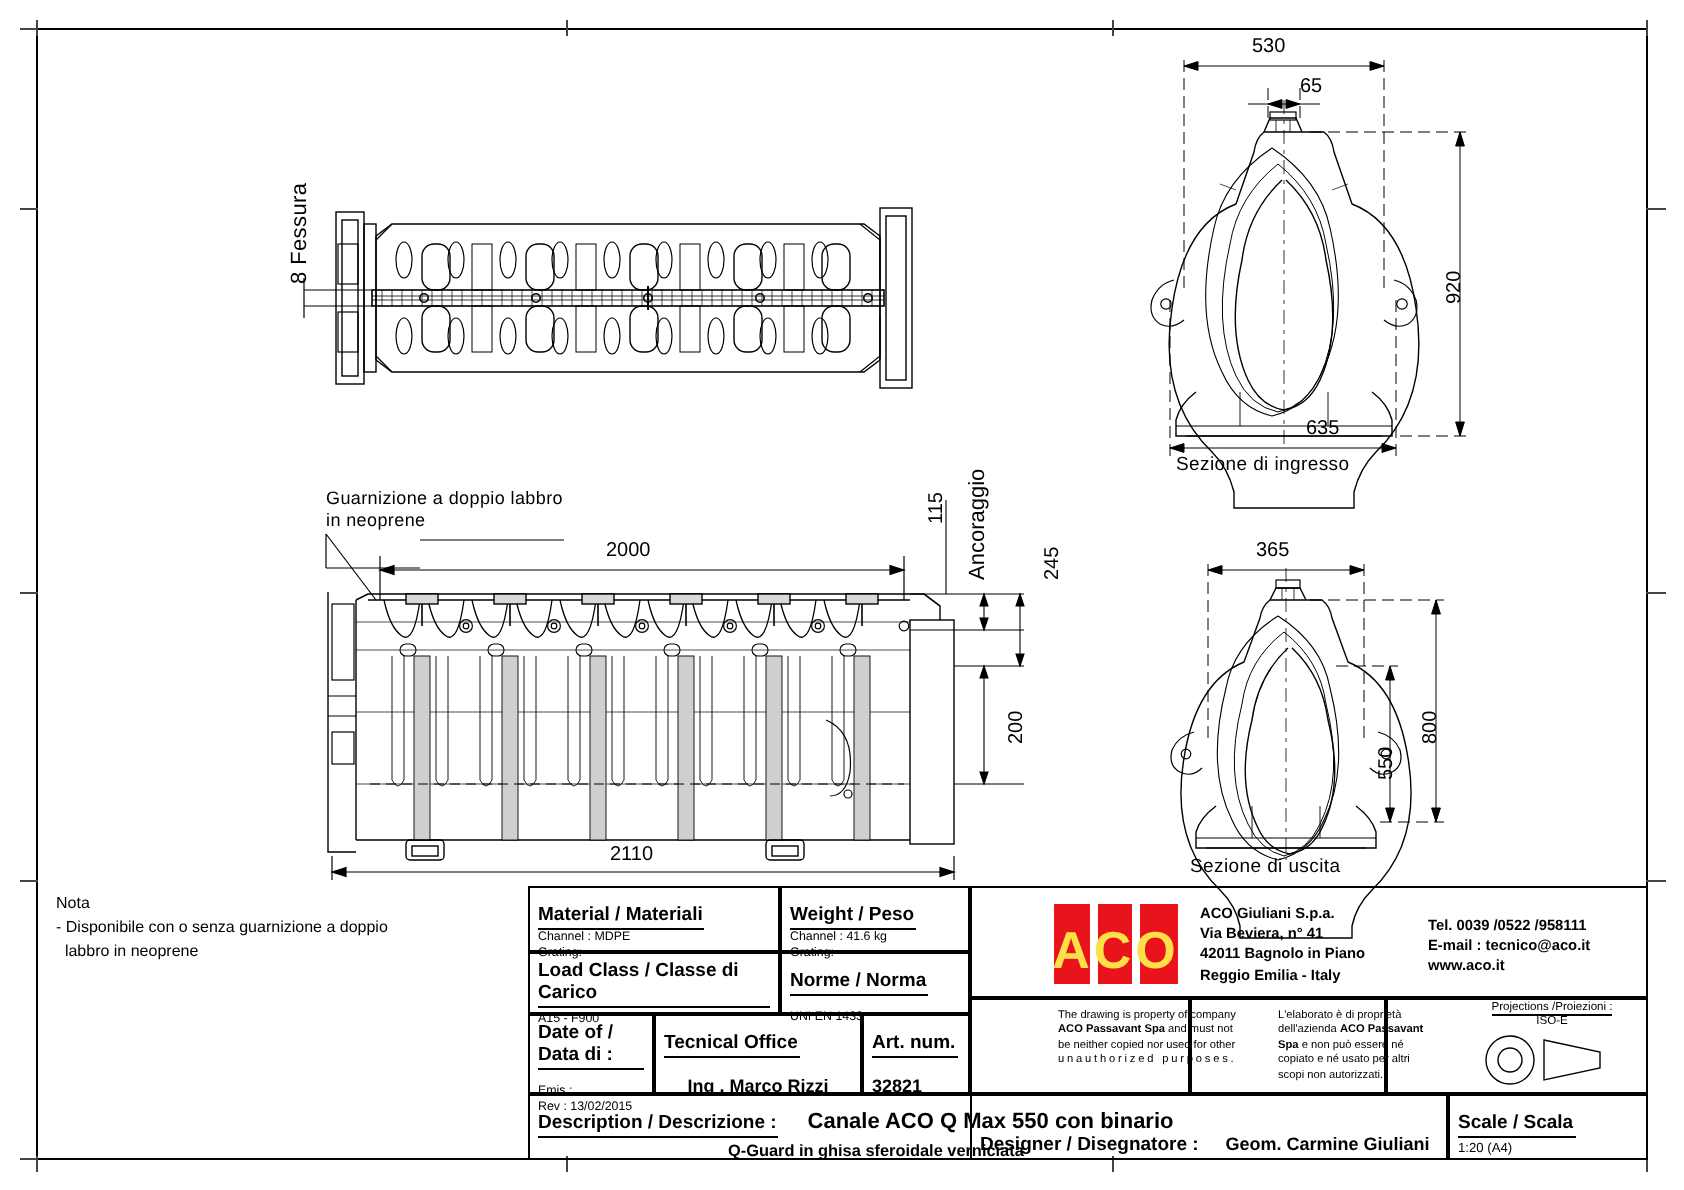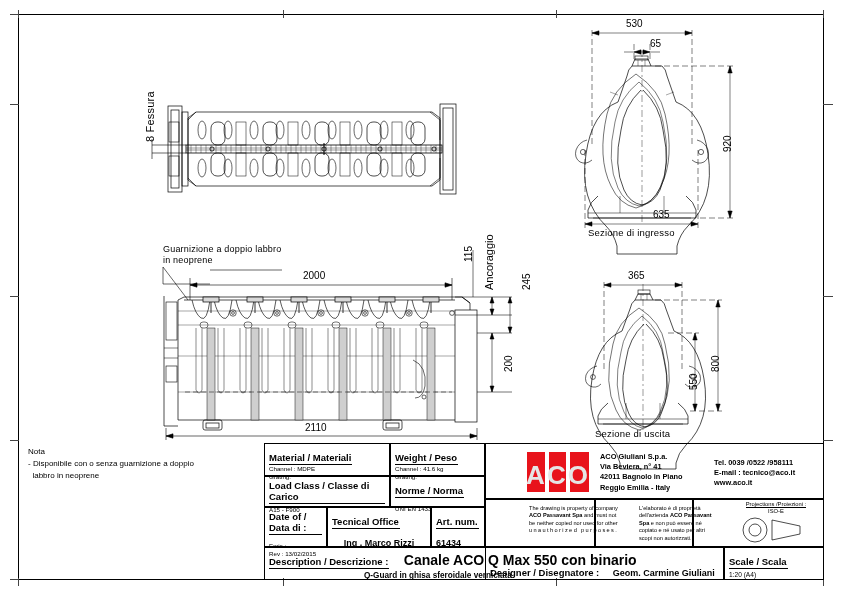--- a/index.html
+++ b/index.html
@@ -20,21 +20,21 @@
   .hd{font-size:9.5px;font-weight:bold;display:inline-block;
       border-bottom:1px solid #000;padding:0 1px 1px 0;line-height:11px;}
   .sm{font-size:6.2px;line-height:8px;display:block;}
   .val{font-size:9px;font-weight:bold;}
   .pad{padding:3px 4px;}
   .notes{position:absolute;left:28px;top:446px;font-size:8px;line-height:12px;}
   .logo{position:absolute;left:527px;top:452px;width:62px;height:40px;
         background:#e8131b;}
   .logo .gap{position:absolute;top:0;width:4px;height:40px;background:#fff;}
   .logo .letters{position:absolute;left:0;top:0;width:62px;height:40px;
-        color:#e5e5e5;font-size:26px;font-weight:bold;letter-spacing:2px;
+        color:#fde047;font-size:26px;font-weight:bold;letter-spacing:2px;
         display:flex;align-items:flex-end;justify-content:center;
         padding-bottom:1px;box-sizing:border-box;font-family:"Liberation Sans",sans-serif;}
   .addr{position:absolute;left:600px;top:452px;font-size:7.4px;
         line-height:10.2px;font-weight:bold;}
   .contact{position:absolute;left:714px;top:458px;font-size:7.4px;
         line-height:10.2px;font-weight:bold;}
   .cpy{font-size:5.6px;line-height:7.4px;}
   .cpy b{font-weight:bold;}
   .spaced{letter-spacing:1.4px;}
   .proj{position:absolute;font-size:5.8px;text-align:center;width:100px;}
@@ -534,26 +534,26 @@
       <span class="sm">Rev : 13/02/2015</span>
     </div>
 
     <div class="cell pad" style="left:63px;top:64px;width:104px;height:40px;">
       <span class="hd">Tecnical Office</span>
       <div class="val" style="margin-top:9px;text-align:center;">Ing . Marco  Rizzi</div>
     </div>
 
     <div class="cell pad" style="left:167px;top:64px;width:54px;height:40px;">
       <span class="hd">Art. num.</span>
-      <div class="val" style="margin-top:9px;">61434</div>
+      <div class="val" style="margin-top:9px;">32821</div>
     </div>
 
     <div class="cell pad" style="left:0;top:104px;width:460px;height:33px;">
       <span class="hd">Description / Descrizione :</span>
-      <span class="val" style="margin-left:10px;font-size:14px;">Canale ACO Q Max 550 con binario</span>
+      <span class="val" style="margin-left:10px;font-size:11px;">Canale ACO Q Max 550 con binario</span>
       <div class="val" style="margin-left:95px;font-size:8.2px;margin-top:2px;">Q-Guard in ghisa sferoidale verniciata</div>
     </div>
 
     <div class="cell pad" style="left:460px;top:104px;width:20px;height:33px;border-right:none;"></div>
     <div class="cell" style="left:221px;top:104px;width:0;height:0;border:none;"></div>
 
     <div class="cell" style="left:221px;top:0;width:339px;height:56px;"></div>
 
     <div class="cell" style="left:221px;top:56px;width:110px;height:48px;"></div>
     <div class="cell" style="left:331px;top:56px;width:98px;height:48px;"></div>

